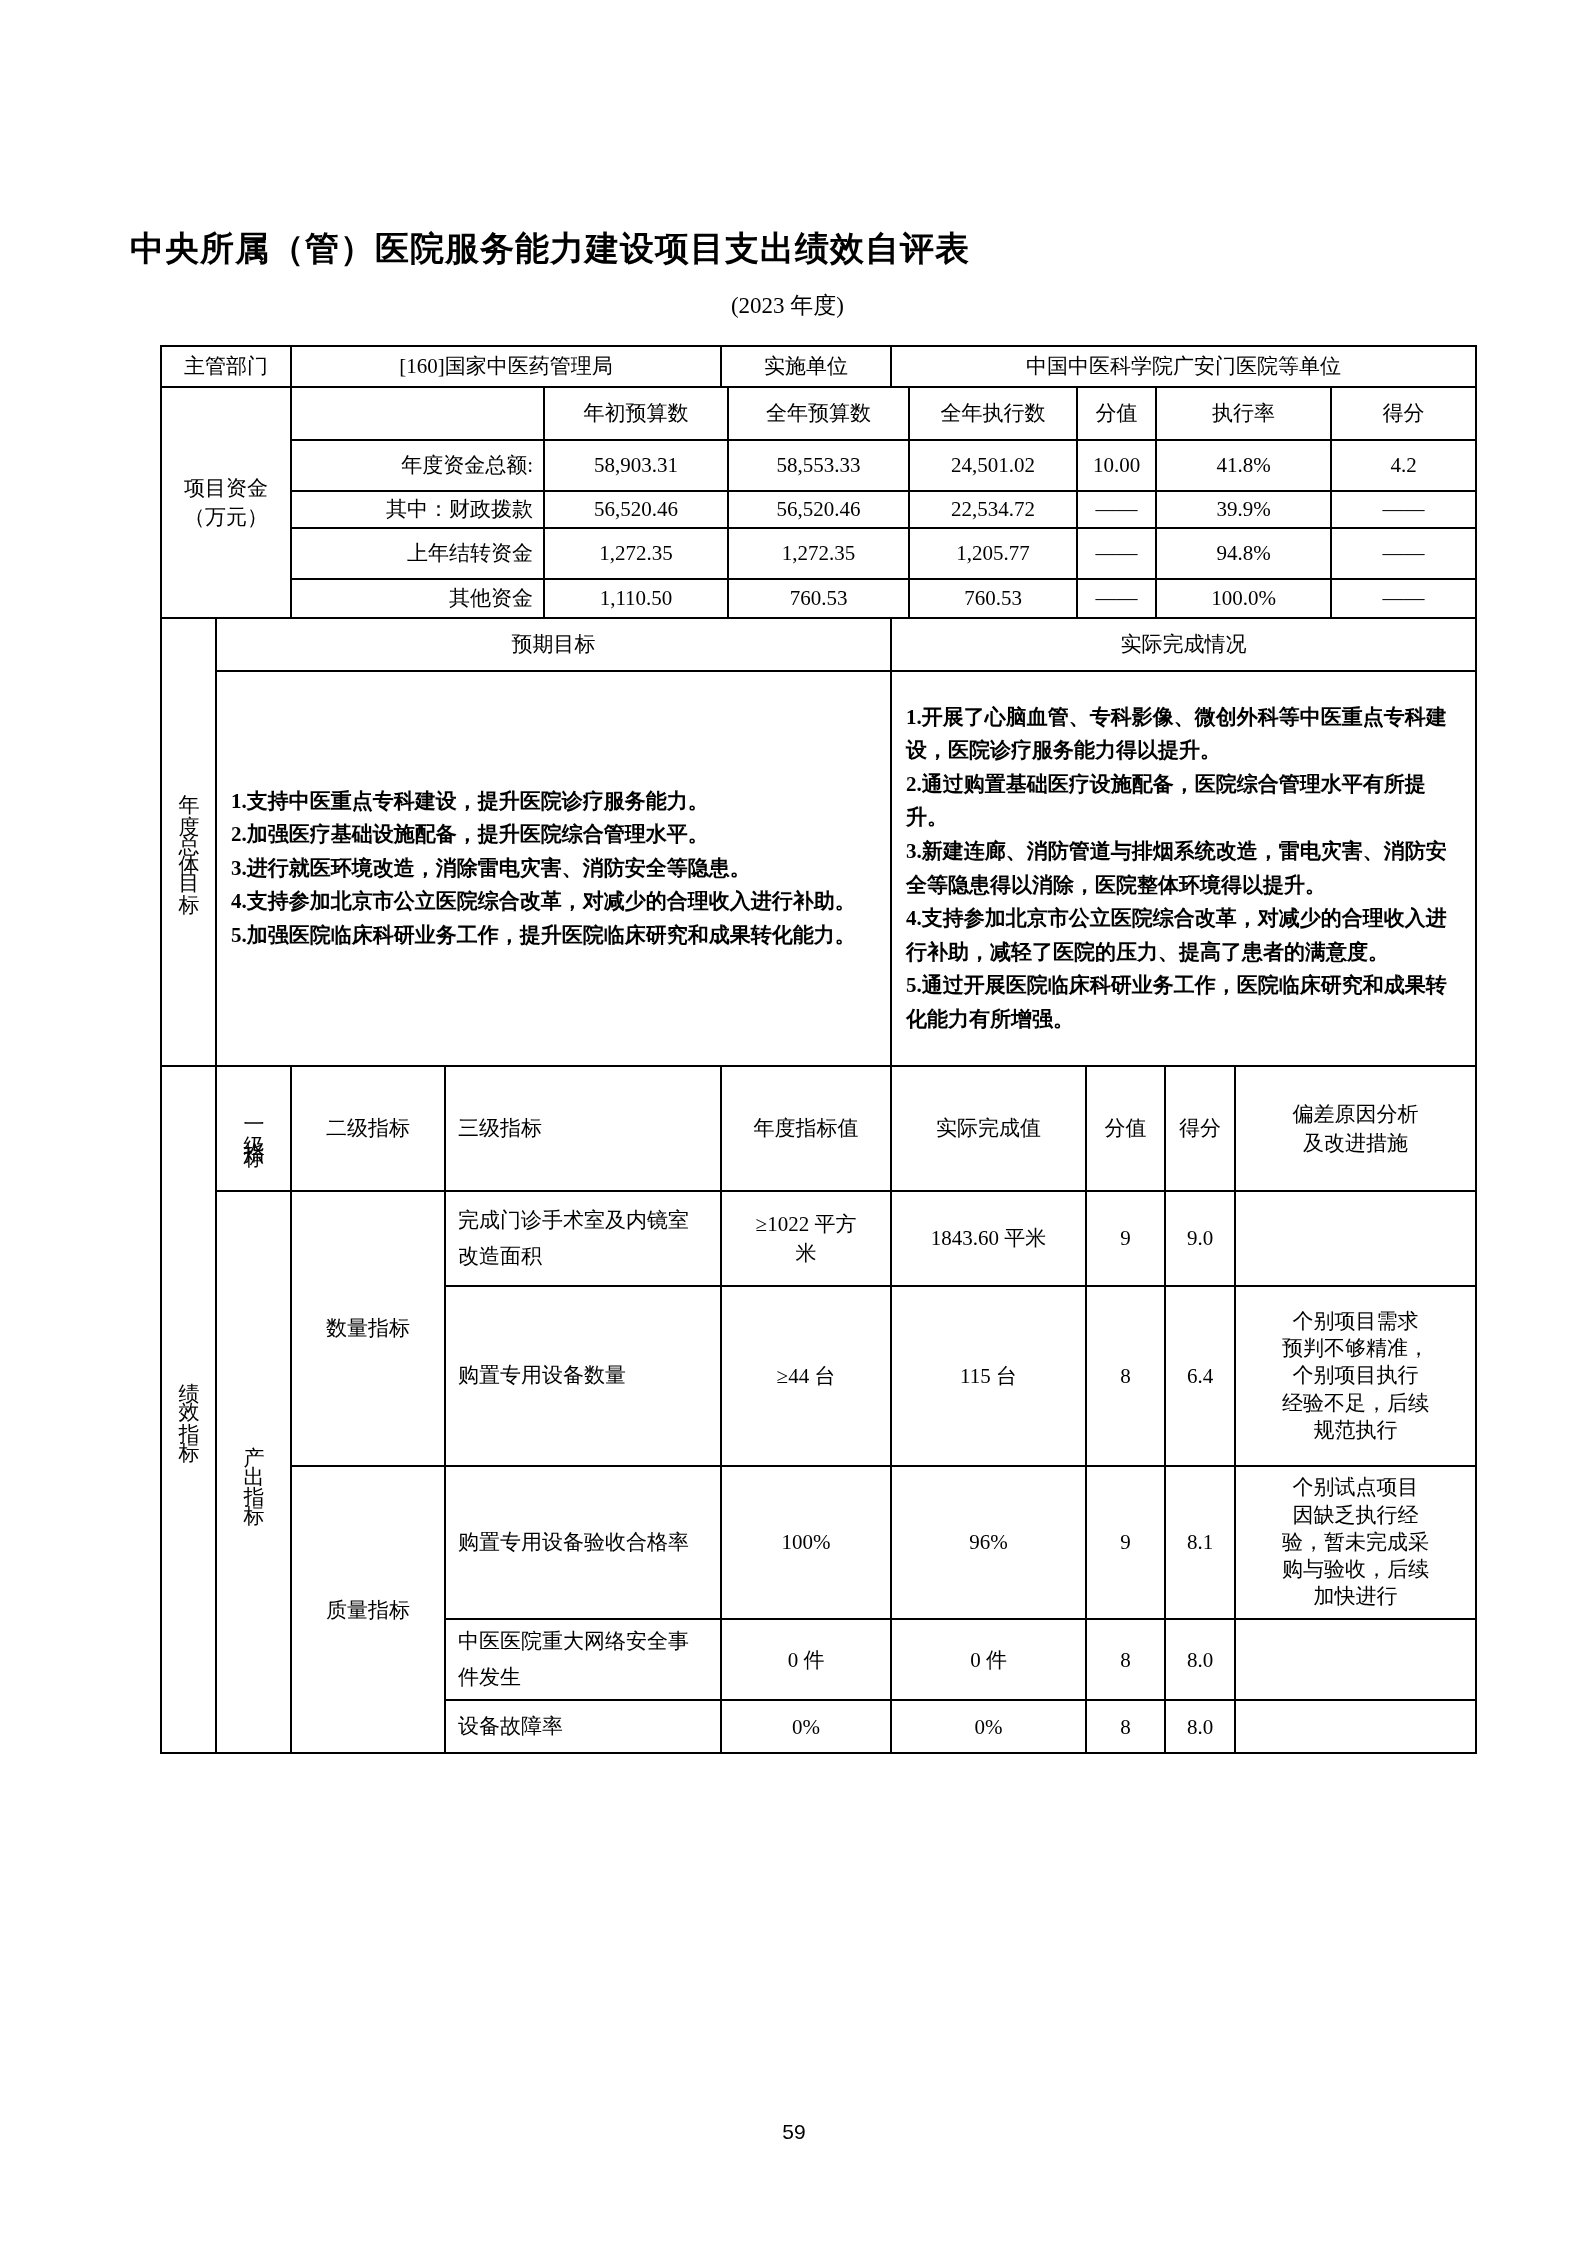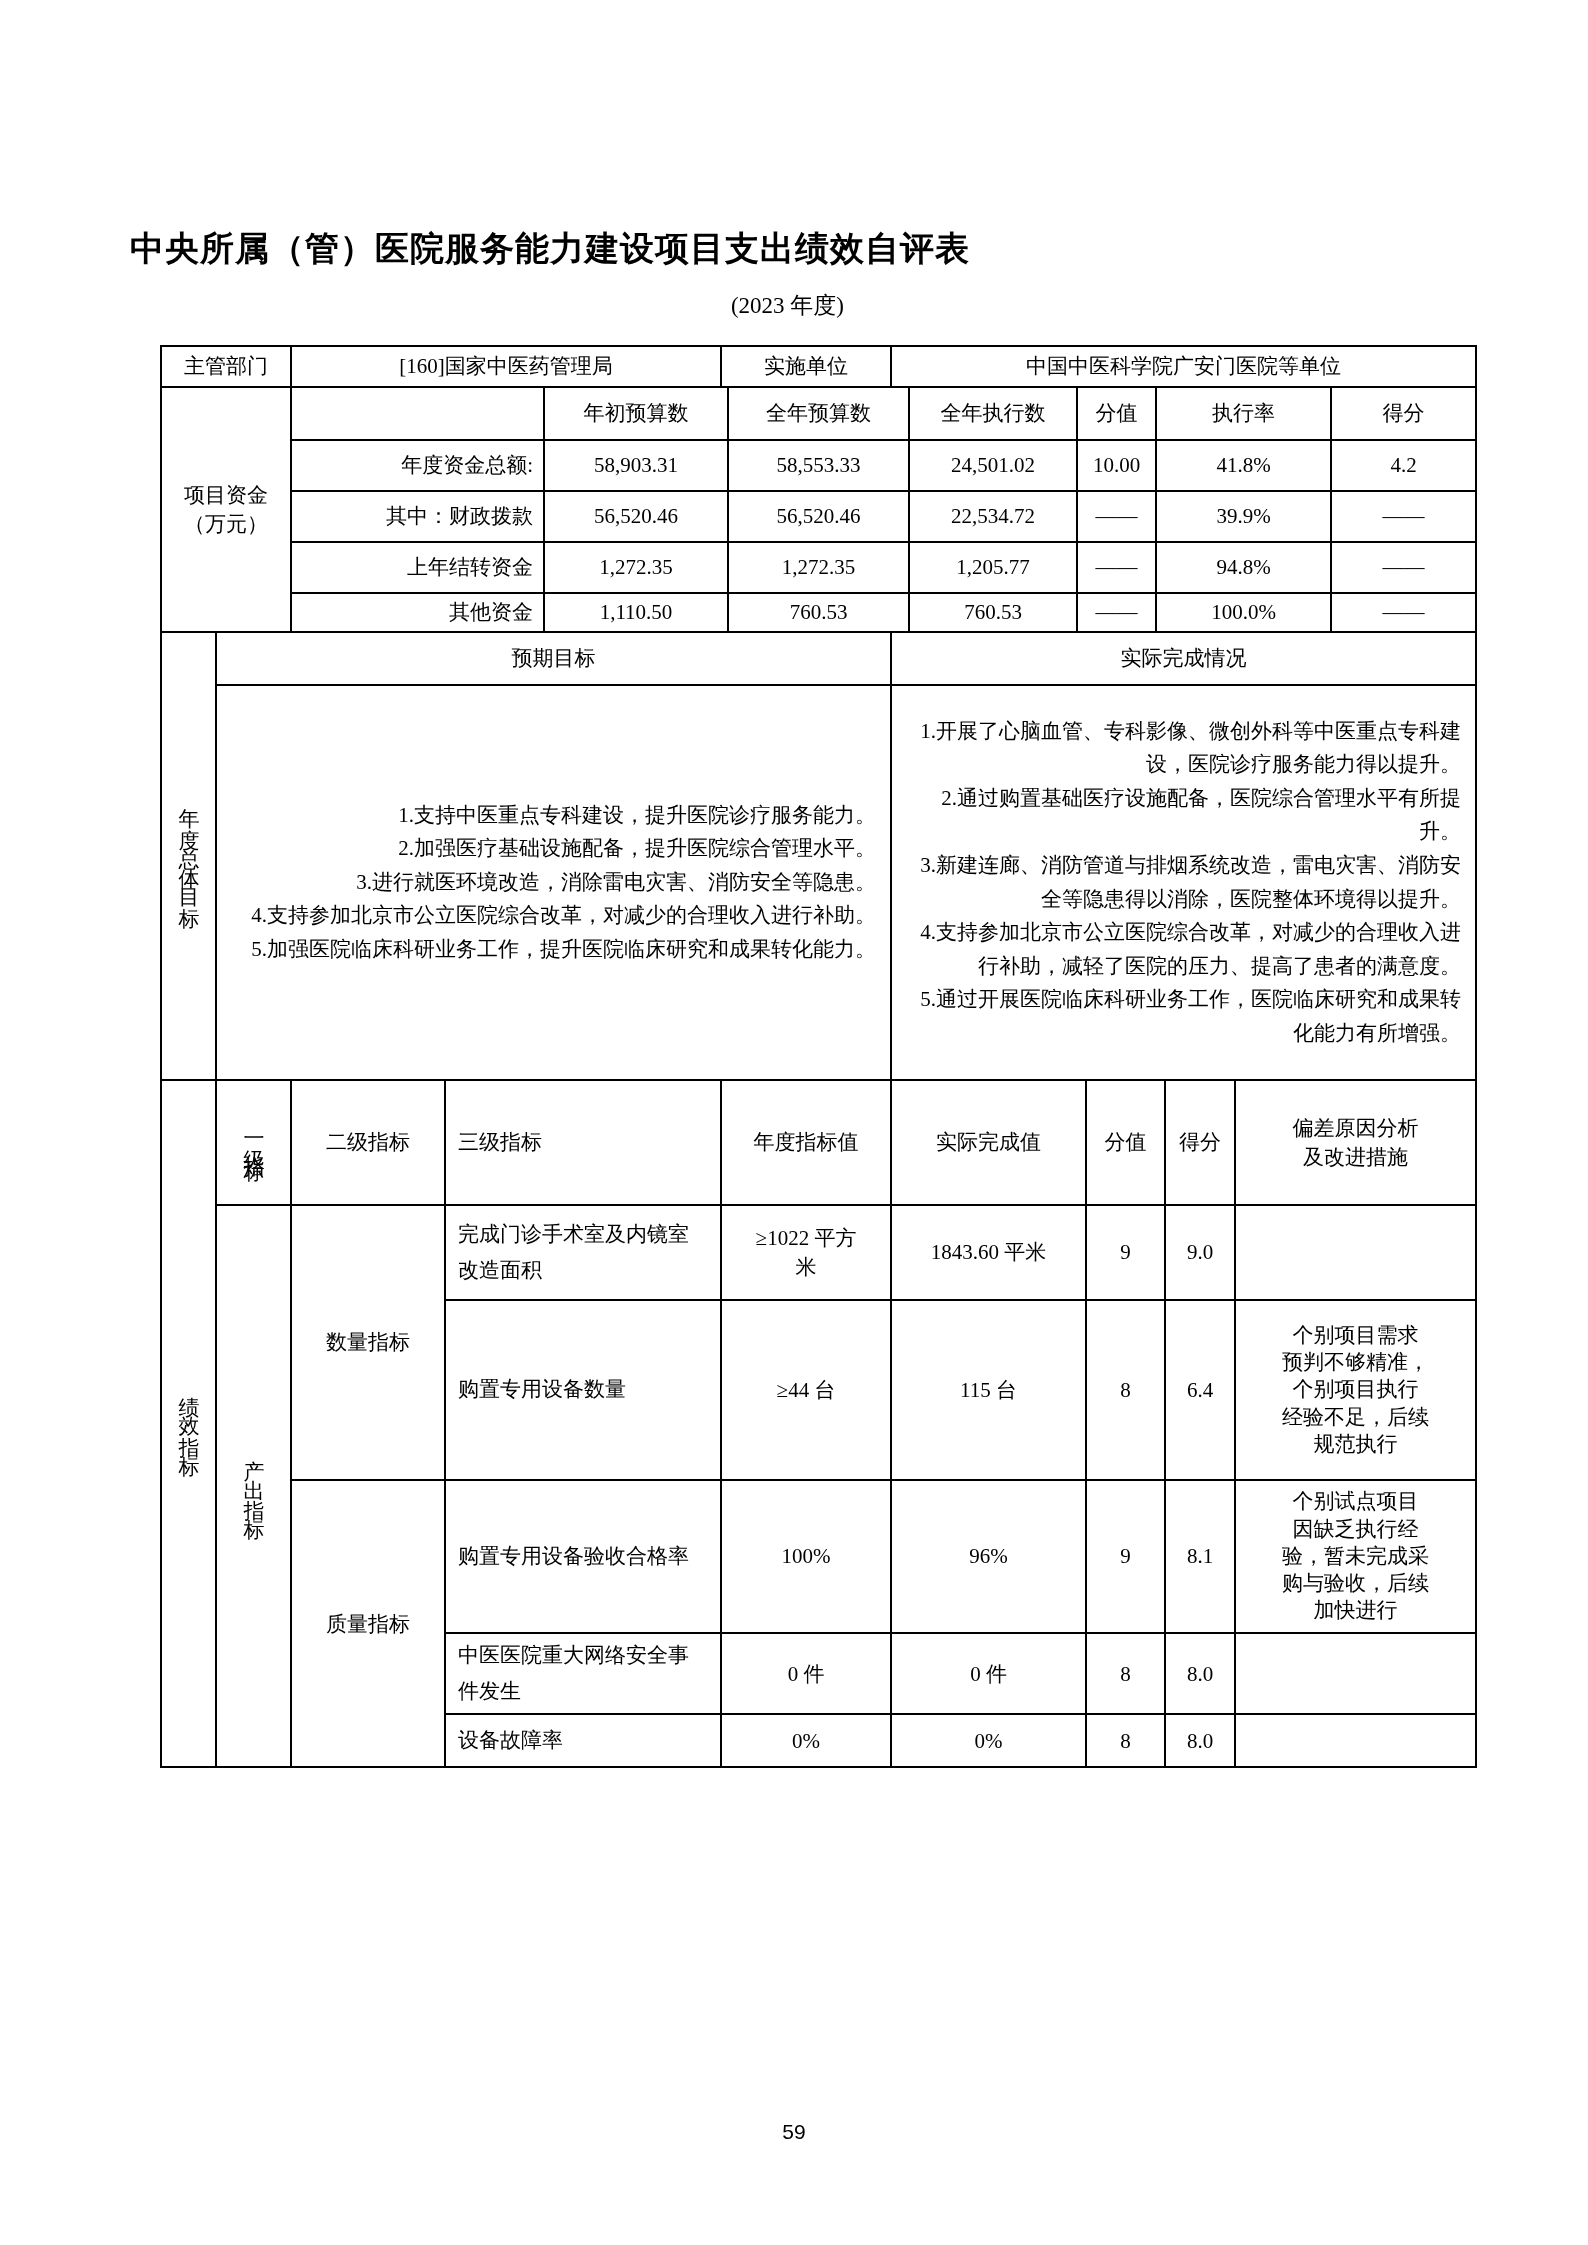--- a/index.html
+++ b/index.html
@@ -34,22 +34,22 @@
   .vcell{padding:0;}
   .vert{
     display:inline-block;
     writing-mode:vertical-rl;
     text-orientation:upright;
     letter-spacing:20px;
     line-height:1.1;
   }
   .vert-tight{letter-spacing:6px;}
   .goals-cell{
-    text-align:right;vertical-align:middle;
-    padding:8px 14px;line-height:1.6;
+    text-align:left;vertical-align:middle;
+    padding:8px 14px;line-height:1.6;font-weight:bold;
   }
   .goal-item{margin:0;}
   .left-cell{text-align:left;padding:4px 12px;line-height:1.7;}
   .dev-cell{line-height:1.3;}
   .page-number{
     position:absolute;left:0;top:2120px;width:1588px;
     text-align:center;font-size:21px;
     font-family:"Liberation Sans","DejaVu Sans",sans-serif;
   }
 </style>
@@ -105,21 +105,21 @@
       </tr>
       <tr style="height:51px">
         <td class="rlabel">年度资金总额:</td>
         <td>58,903.31</td>
         <td>58,553.33</td>
         <td>24,501.02</td>
         <td>10.00</td>
         <td>41.8%</td>
         <td>4.2</td>
       </tr>
-      <tr style="height:51px">
+      <tr style="height:37px">
         <td class="rlabel">其中：财政拨款</td>
         <td>56,520.46</td>
         <td>56,520.46</td>
         <td>22,534.72</td>
         <td>——</td>
         <td>39.9%</td>
         <td>——</td>
       </tr>
       <tr style="height:51px">
         <td class="rlabel">上年结转资金</td>

